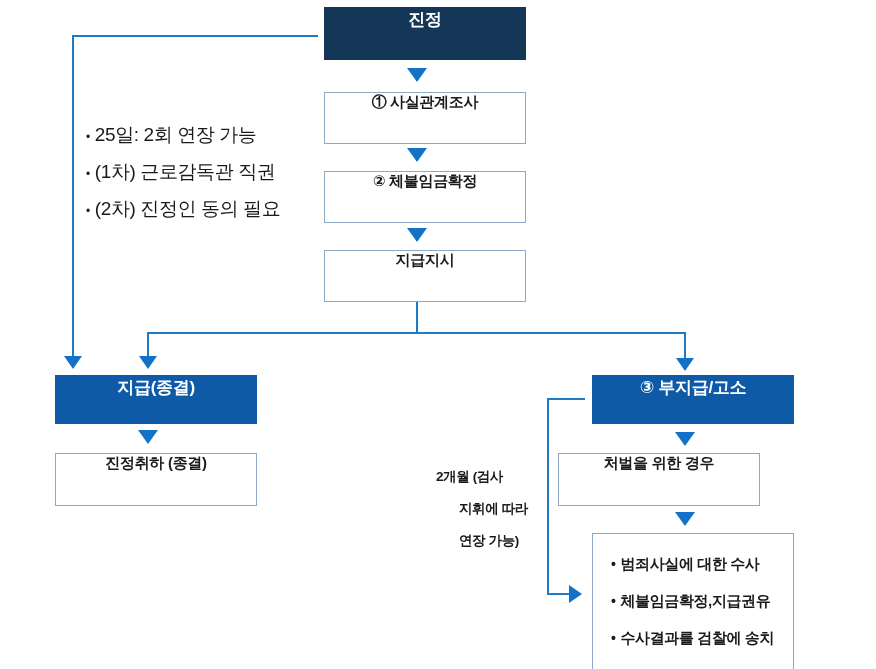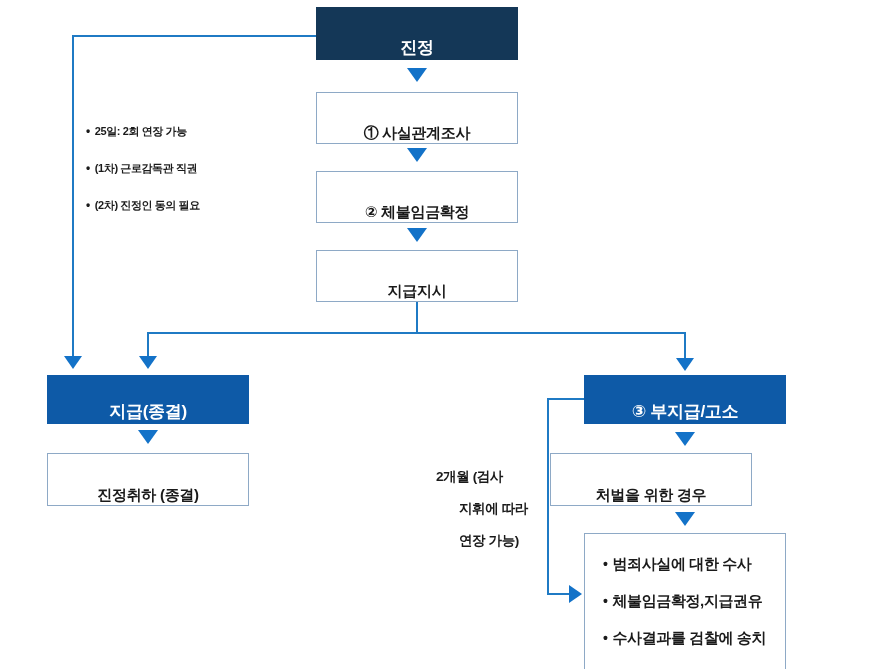--- a/index.html
+++ b/index.html
@@ -15,25 +15,26 @@
     position: relative;
     width: 876px;
     height: 669px;
     background: #ffffff;
     overflow: hidden;
   }
   .node {
     position: absolute;
     box-sizing: border-box;
     display: flex;
-    align-items: flex-end;
+    align-items: flex-start;
     justify-content: center;
     text-align: center;
     font-weight: bold;
     letter-spacing: -0.3px;
+    margin-left: 8px;
   }
   .node.filled-navy {
     background: #143757;
     color: #ffffff;
     border: 1px solid #143757;
     font-size: 17px;
   }
   .node.filled-blue {
     background: #0e5aa7;
     color: #ffffff;
@@ -62,22 +63,22 @@
     letter-spacing: -0.4px;
   }
   .bullet-line::before {
     content: "\2022";
     margin-right: 5px;
     font-size: 14px;
   }
   
   .note {
     position: absolute;
-    font-size: 11px;
-    font-weight: bold;
+    font-size: 19px;
+    font-weight: normal;
     color: #1a1a1a;
     letter-spacing: -0.4px;
     line-height: 1;
     white-space: nowrap;
   }
   .note::before {
     content: "\2022";
     margin-right: 5px;
     font-size: 12px;
   }

